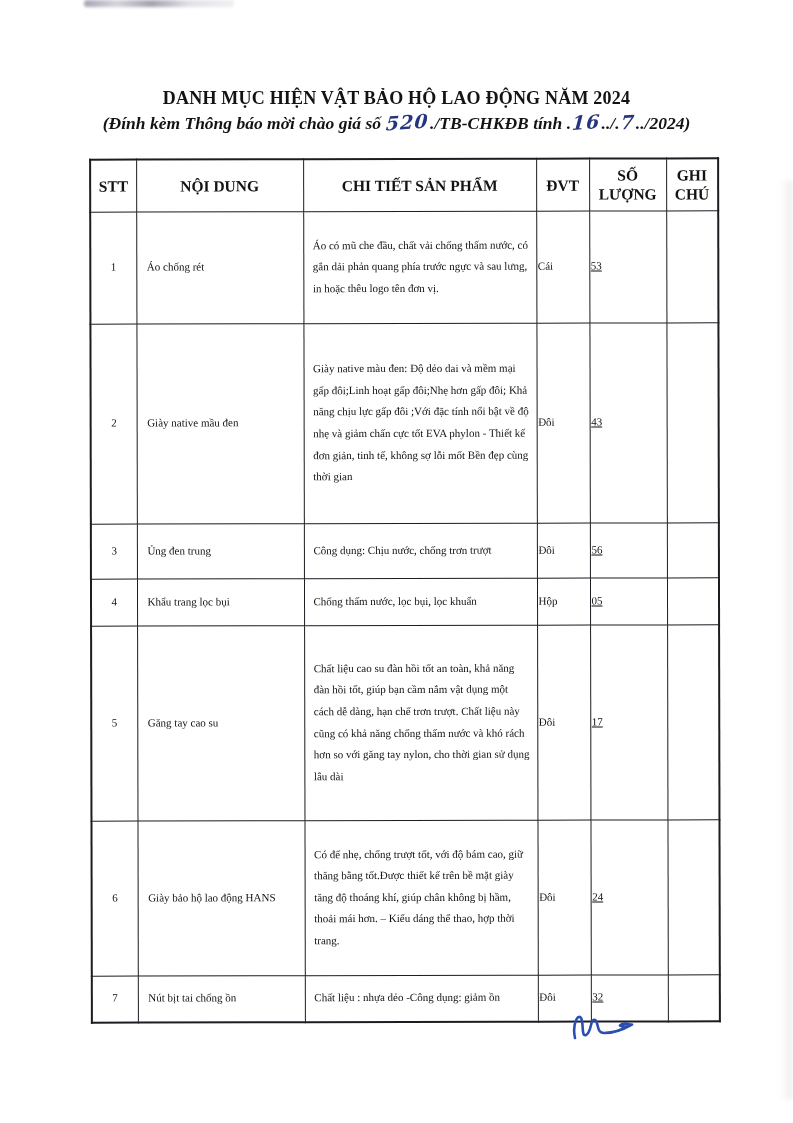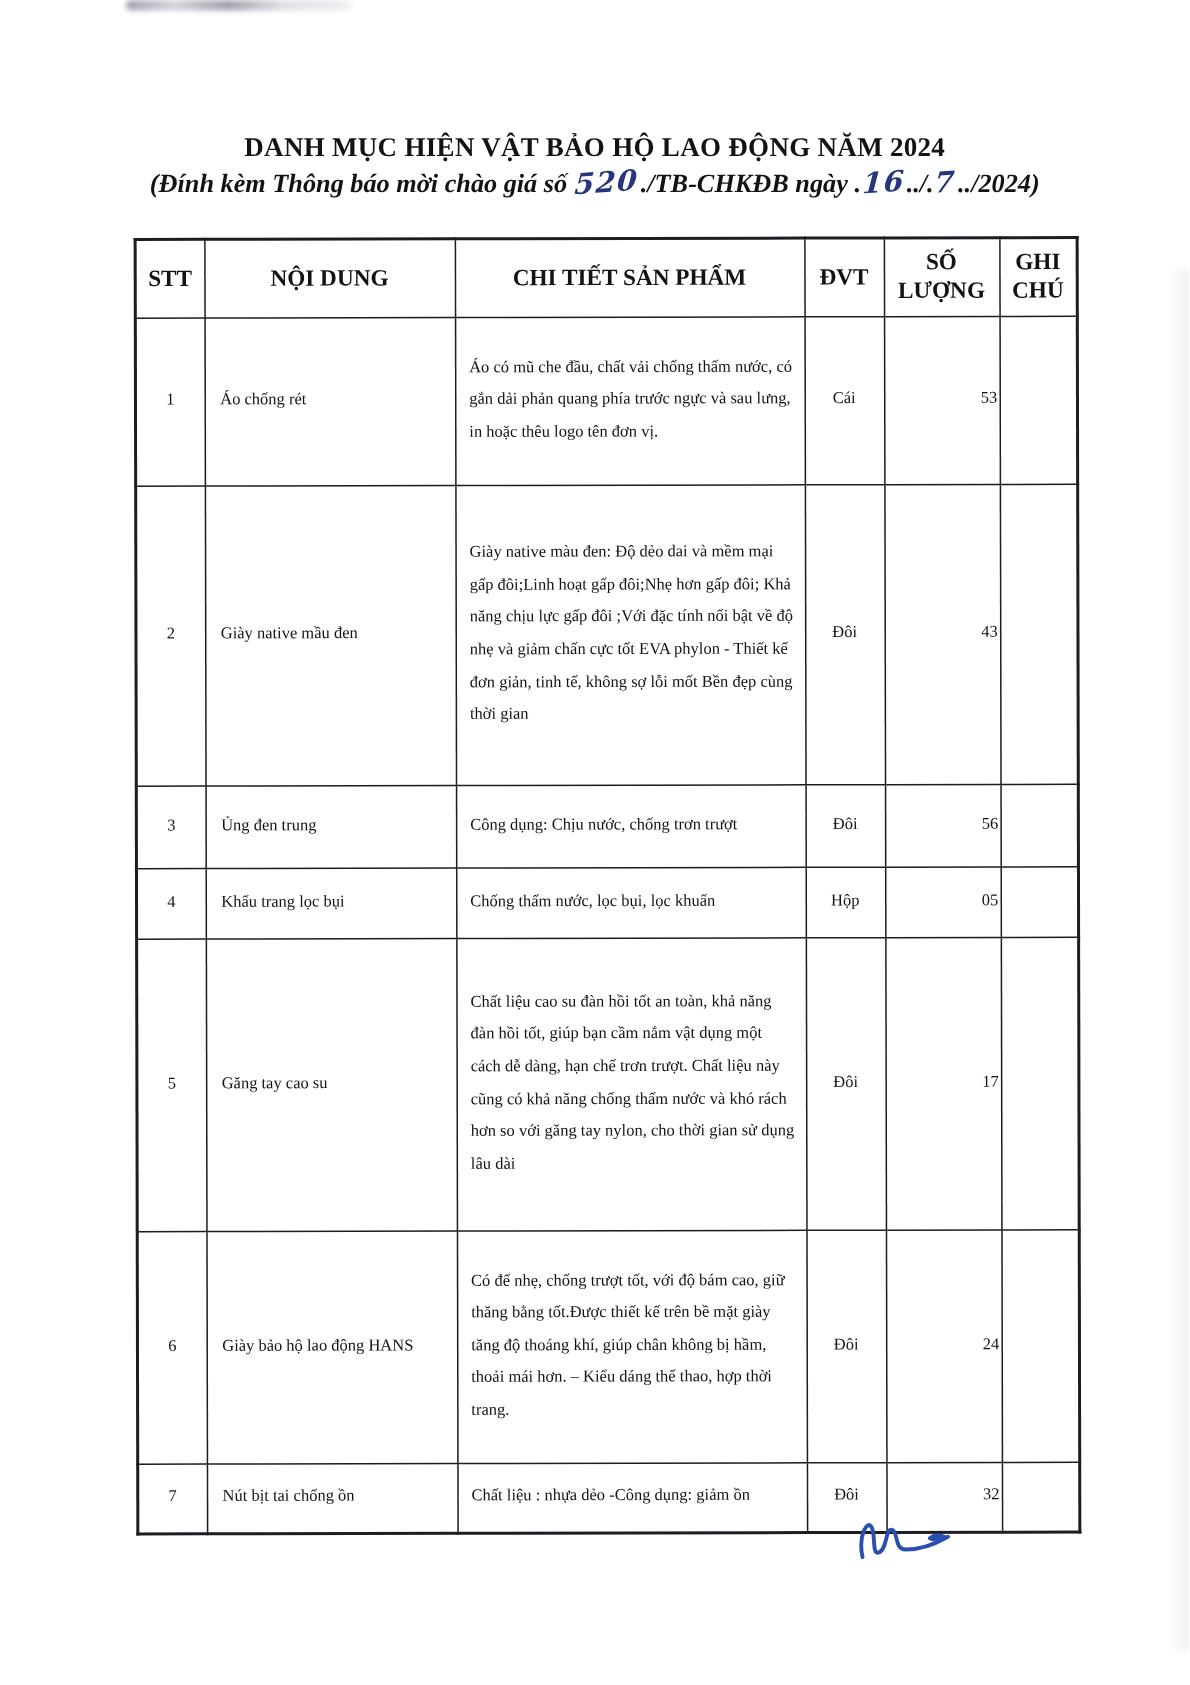--- a/index.html
+++ b/index.html
@@ -58,22 +58,22 @@
   }
   table.main { border: 2px solid #1c1c22; }
   th {
     font-size: 15.5px; font-weight: bold; text-align: center;
     line-height: 1.25; padding: 2px 2px;
   }
   td { font-size: 11px; line-height: 21.6px; }
   .c-stt   { text-align: center; }
   .c-name  { text-align: left; padding: 2px 4px 2px 10px; }
   .c-detail{ text-align: left; padding: 3px 6px 3px 9px; }
-  .c-dvt   { text-align: center; }
-  .c-qty   { text-align: right; }
+  .c-dvt   { text-align: left; }
+  .c-qty   { text-align: left; text-decoration: underline; }
   .c-note  { }
   .sig {
     position: absolute; left: 568px; top: 1008px; width: 72px; height: 42px;
   }
   .footer-watermark {
     position: absolute; top: 1136px; right: 24px;
     font-family: "Liberation Sans", sans-serif;
     font-size: 16.5px; color: #3a3a3a; letter-spacing: .2px;
   }
 </style>
@@ -81,21 +81,21 @@
 <body>
 
 <div class="sheet">
 
   <div class="smudge-top"></div>
   <div class="edge-shadow-right"></div>
 
   <div class="doc-title">DANH MỤC HIỆN VẬT BẢO HỘ LAO ĐỘNG NĂM 2024</div>
 
   <div class="doc-subtitle">
-    <span>(Đính kèm Thông báo mời chào giá số </span><span class="handwritten">520</span><span>./TB-CHKĐB ngày .</span><span class="handwritten">16</span><span>../.</span><span class="handwritten">7</span><span>../2024)</span>
+    <span>(Đính kèm Thông báo mời chào giá số </span><span class="handwritten">520</span><span>./TB-CHKĐB tính .</span><span class="handwritten">16</span><span>../.</span><span class="handwritten">7</span><span>../2024)</span>
   </div>
 
   <table class="main">
     <colgroup>
       <col style="width:46px">
         <col style="width:167px">
         <col style="width:233px">
       <col style="width:53px">
         <col style="width:77px">
         <col style="width:52px">

